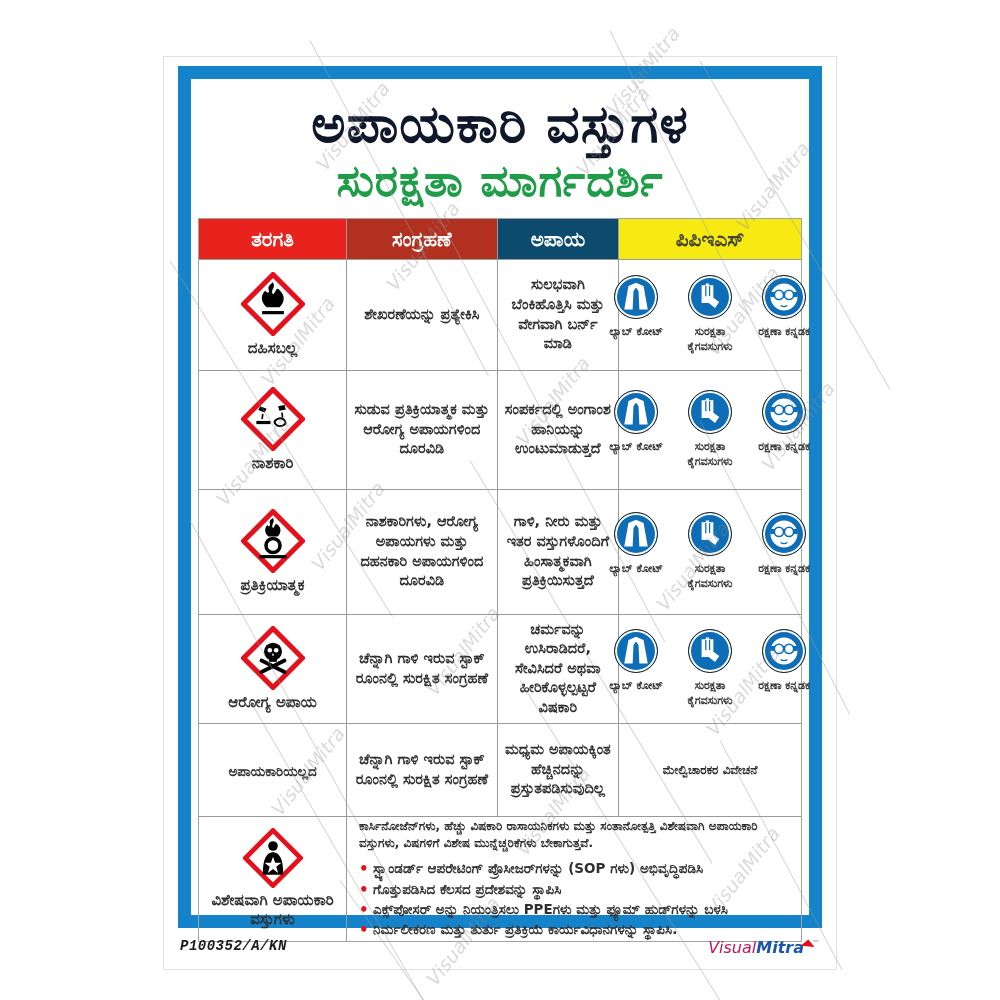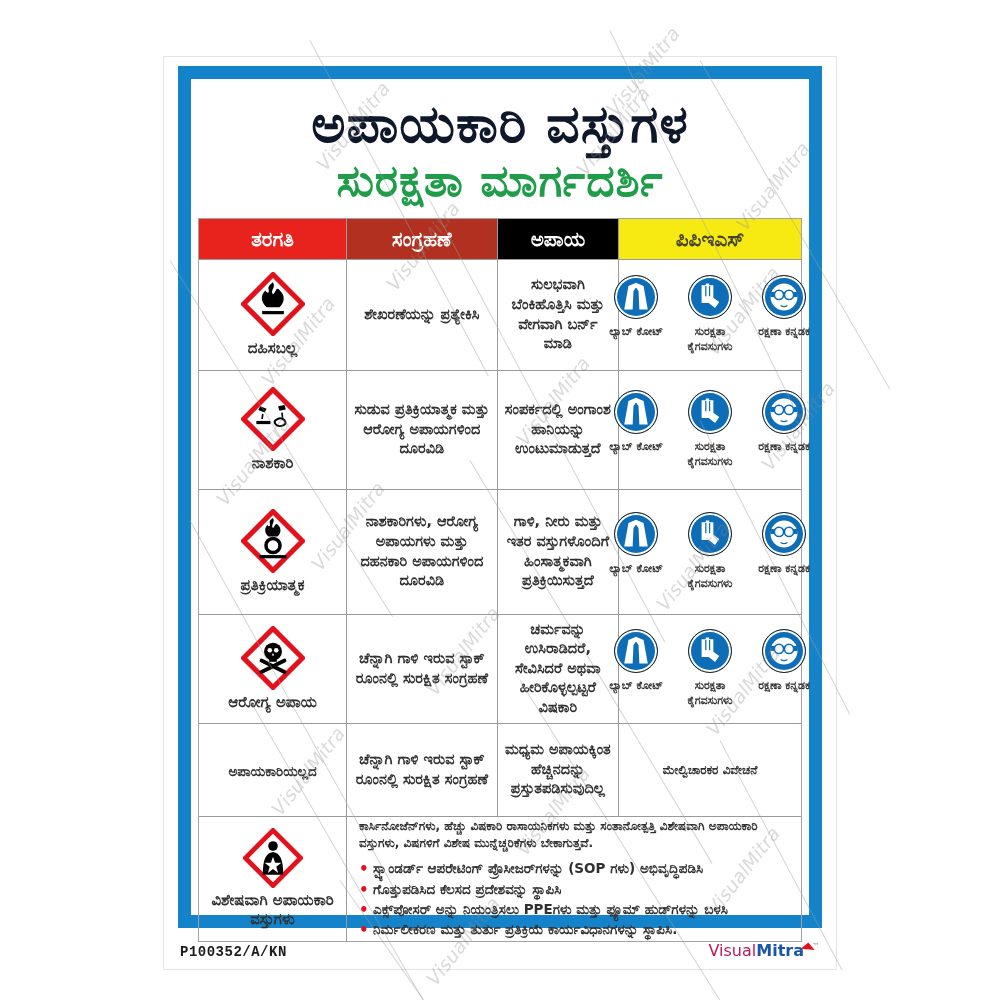--- a/index.html
+++ b/index.html
@@ -34,21 +34,21 @@
     border-right:1px solid #9a9a9a;box-sizing:border-box;
     display:flex;flex-direction:column;align-items:center;justify-content:center;
     padding:4px 6px;text-align:center;
   }
   .cell:last-child{border-right:none;}
   .c1{width:24.6%;} .c2{width:25%;} .c3{width:20.2%;} .c4{width:30.2%;}
   .merged{width:75.4%;align-items:flex-start;text-align:left;padding:8px 12px;}
   .hd{height:40px;font-size:20px;font-weight:bold;justify-content:center;}
   .hd1{background:#e8231d;color:#ffffff;}
   .hd2{background:#b23020;color:#ffffff;}
-  .hd3{background:#000000;color:#ffffff;text-align:right;}
+  .hd3{background:#0c4a6e;color:#ffffff;text-align:right;}
   .hd4{background:#f6ea12;color:#45452f;}
   .r1{height:110px;} .r2{height:118px;} .r3{height:124px;}
   .r4{height:108px;} .r5{height:92px;} .r6{height:124px;}
   .body-text{font-size:14.5px;font-weight:600;color:#303030;line-height:1.35;}
   .class-label{font-size:15px;font-weight:600;color:#303030;margin-top:3px;line-height:1.25;}
   .picto{width:64px;height:64px;}
   .picto-sm{width:60px;height:60px;}
   
   .ppe-set{display:flex;gap:14px;justify-content:center;}
   .ppe-item{display:flex;flex-direction:column;align-items:center;width:60px;}
@@ -65,21 +65,21 @@
   .sp-list li{
     font-size:13.5px;font-weight:600;color:#303030;line-height:1.5;
     padding-left:14px;position:relative;
   }
   .sp-list li::before{
     content:"•";color:#e3111b;position:absolute;left:0;font-size:15px;
   }
   
   .footer{
     position:absolute;left:16px;right:16px;bottom:9px;height:22px;
-    display:flex;justify-content:space-between;align-items:flex-end;
+    display:flex;justify-content:space-between;align-items:flex-start;font-style:italic;
   }
   .code{font-family:"Liberation Mono","DejaVu Sans Mono",monospace;
     font-size:14px;font-weight:bold;color:#1c1c1c;letter-spacing:.5px;}
   .brand{font-size:16px;display:flex;align-items:flex-start;}
   .brand .p1{color:#be185d;}
   .brand .p2{color:#1a56a8;font-weight:bold;}
   .brand .swoosh{color:#e3111b;font-size:13px;transform:rotate(-40deg);display:inline-block;margin-left:-2px;}
   .brand .tm{color:#9a9a9a;font-size:8px;margin-top:1px;}
   
   .wm-layer{position:absolute;inset:0;pointer-events:none;z-index:9;}

